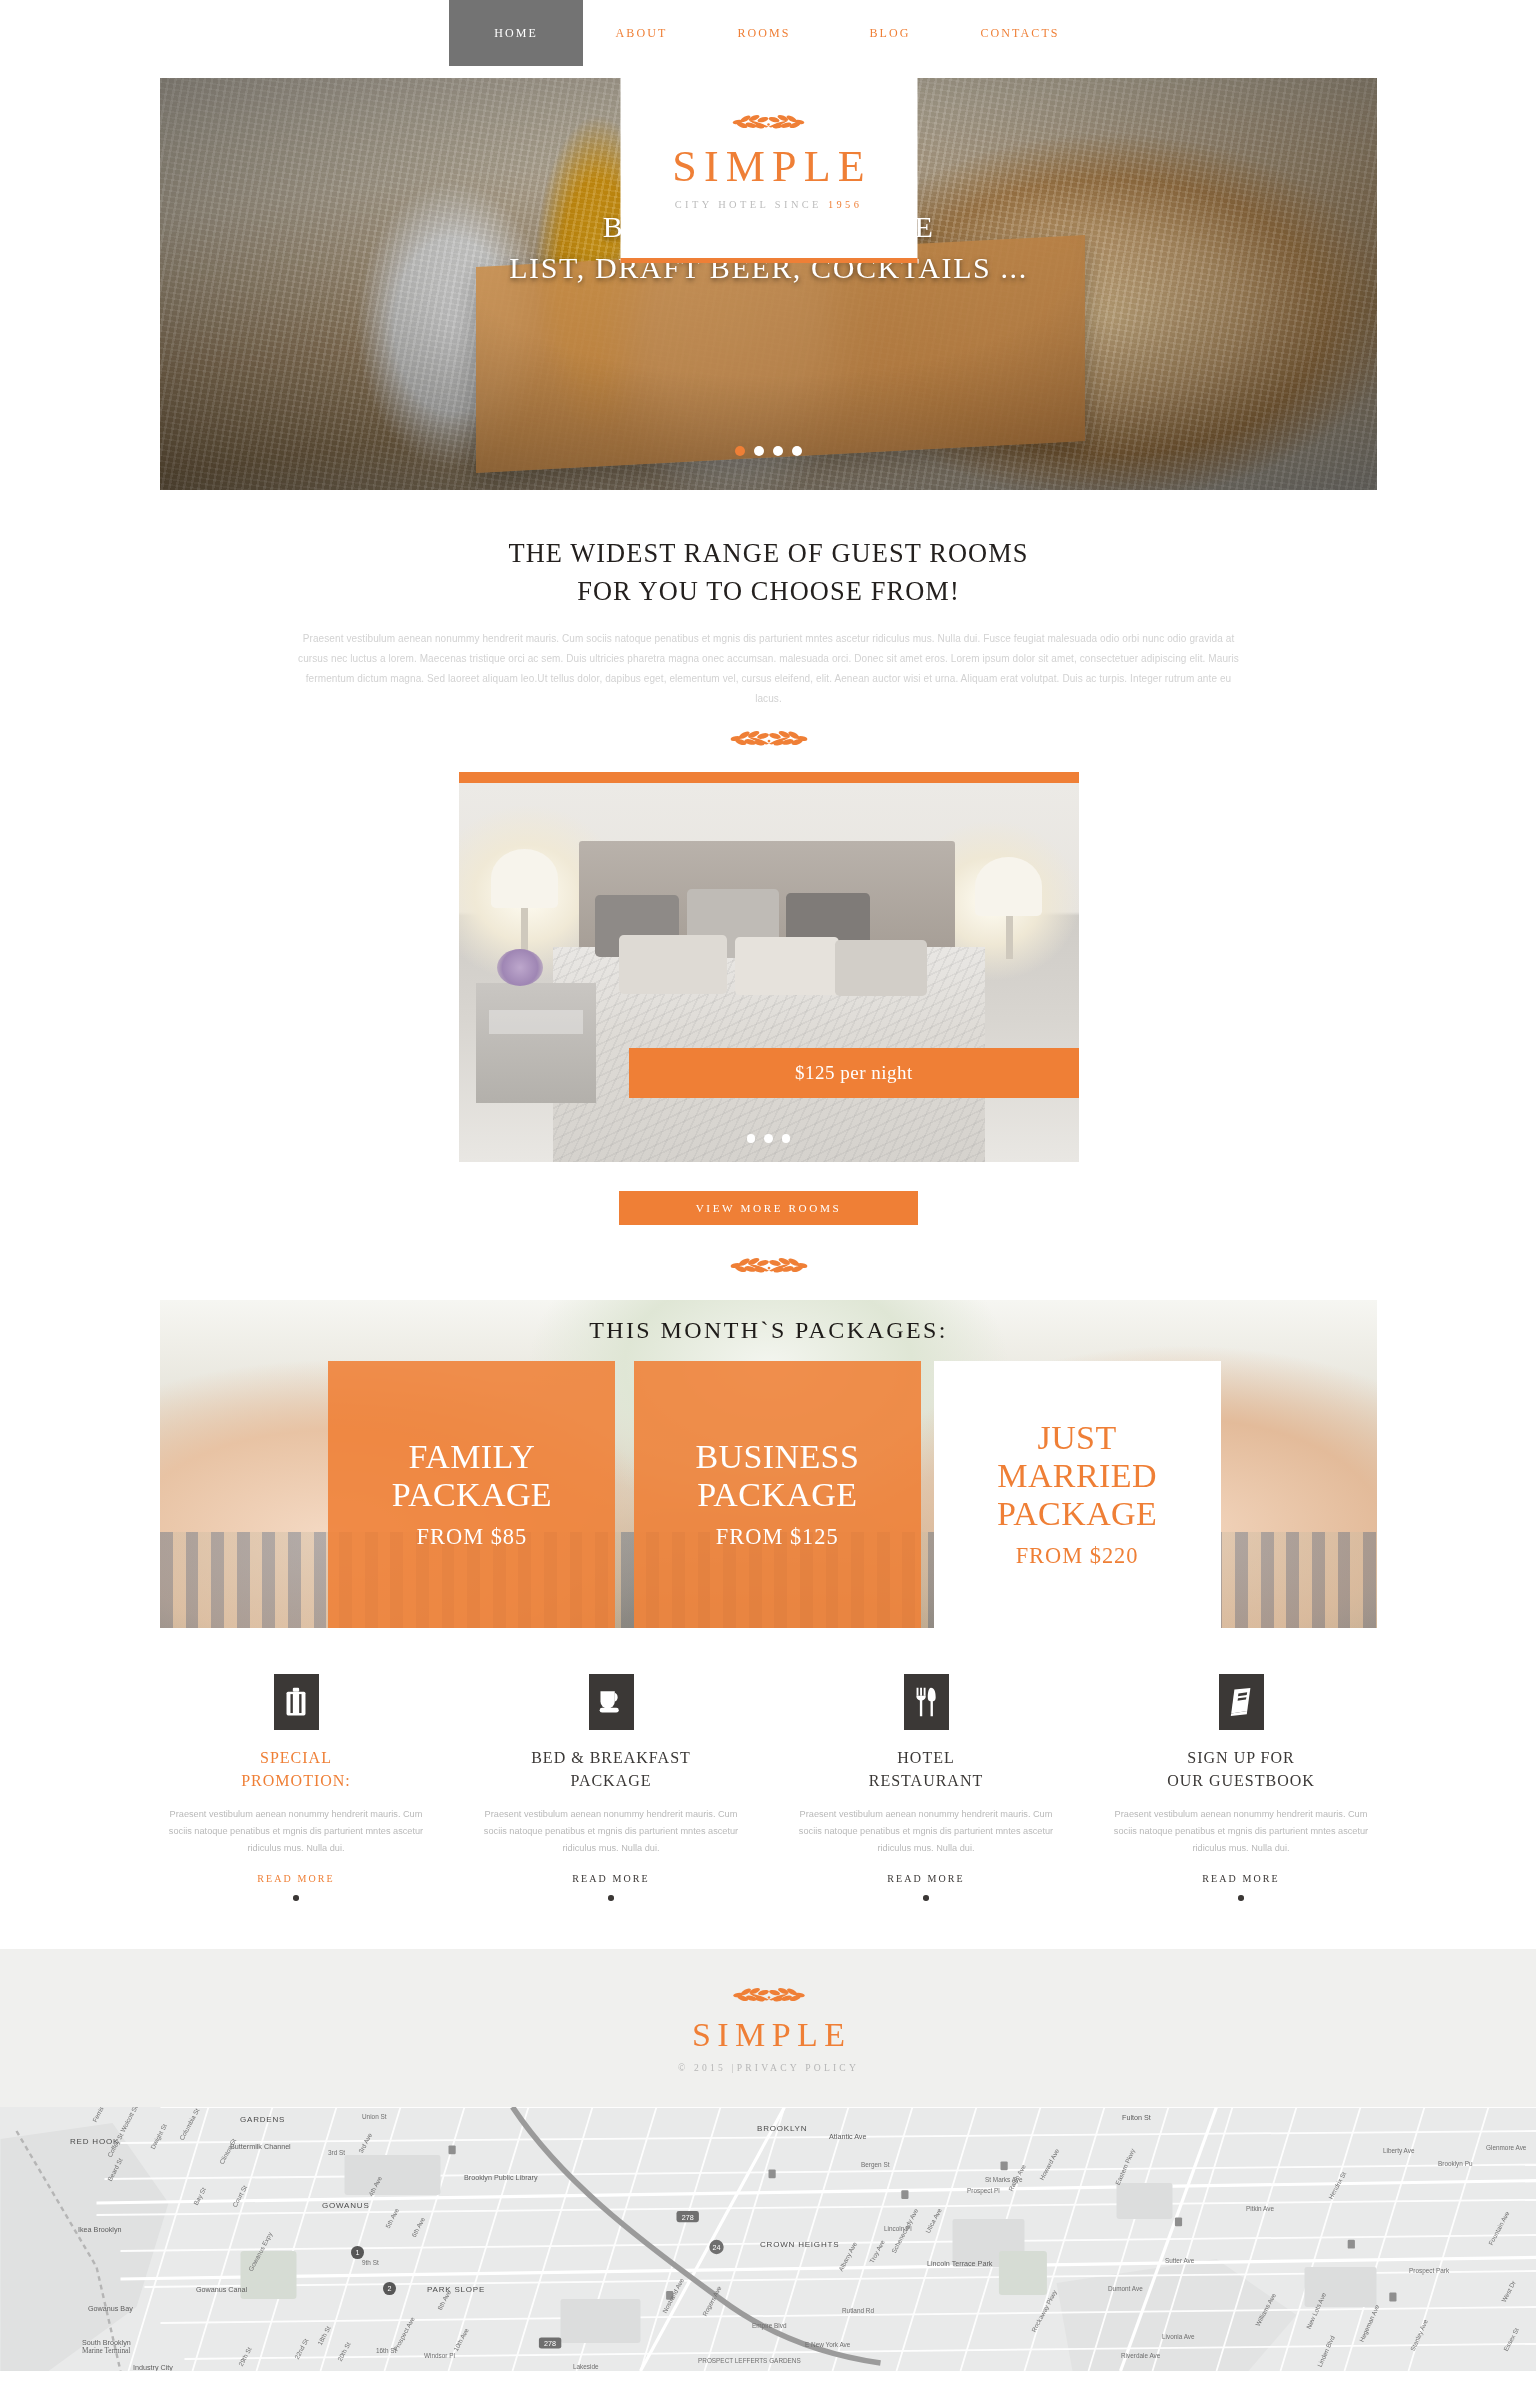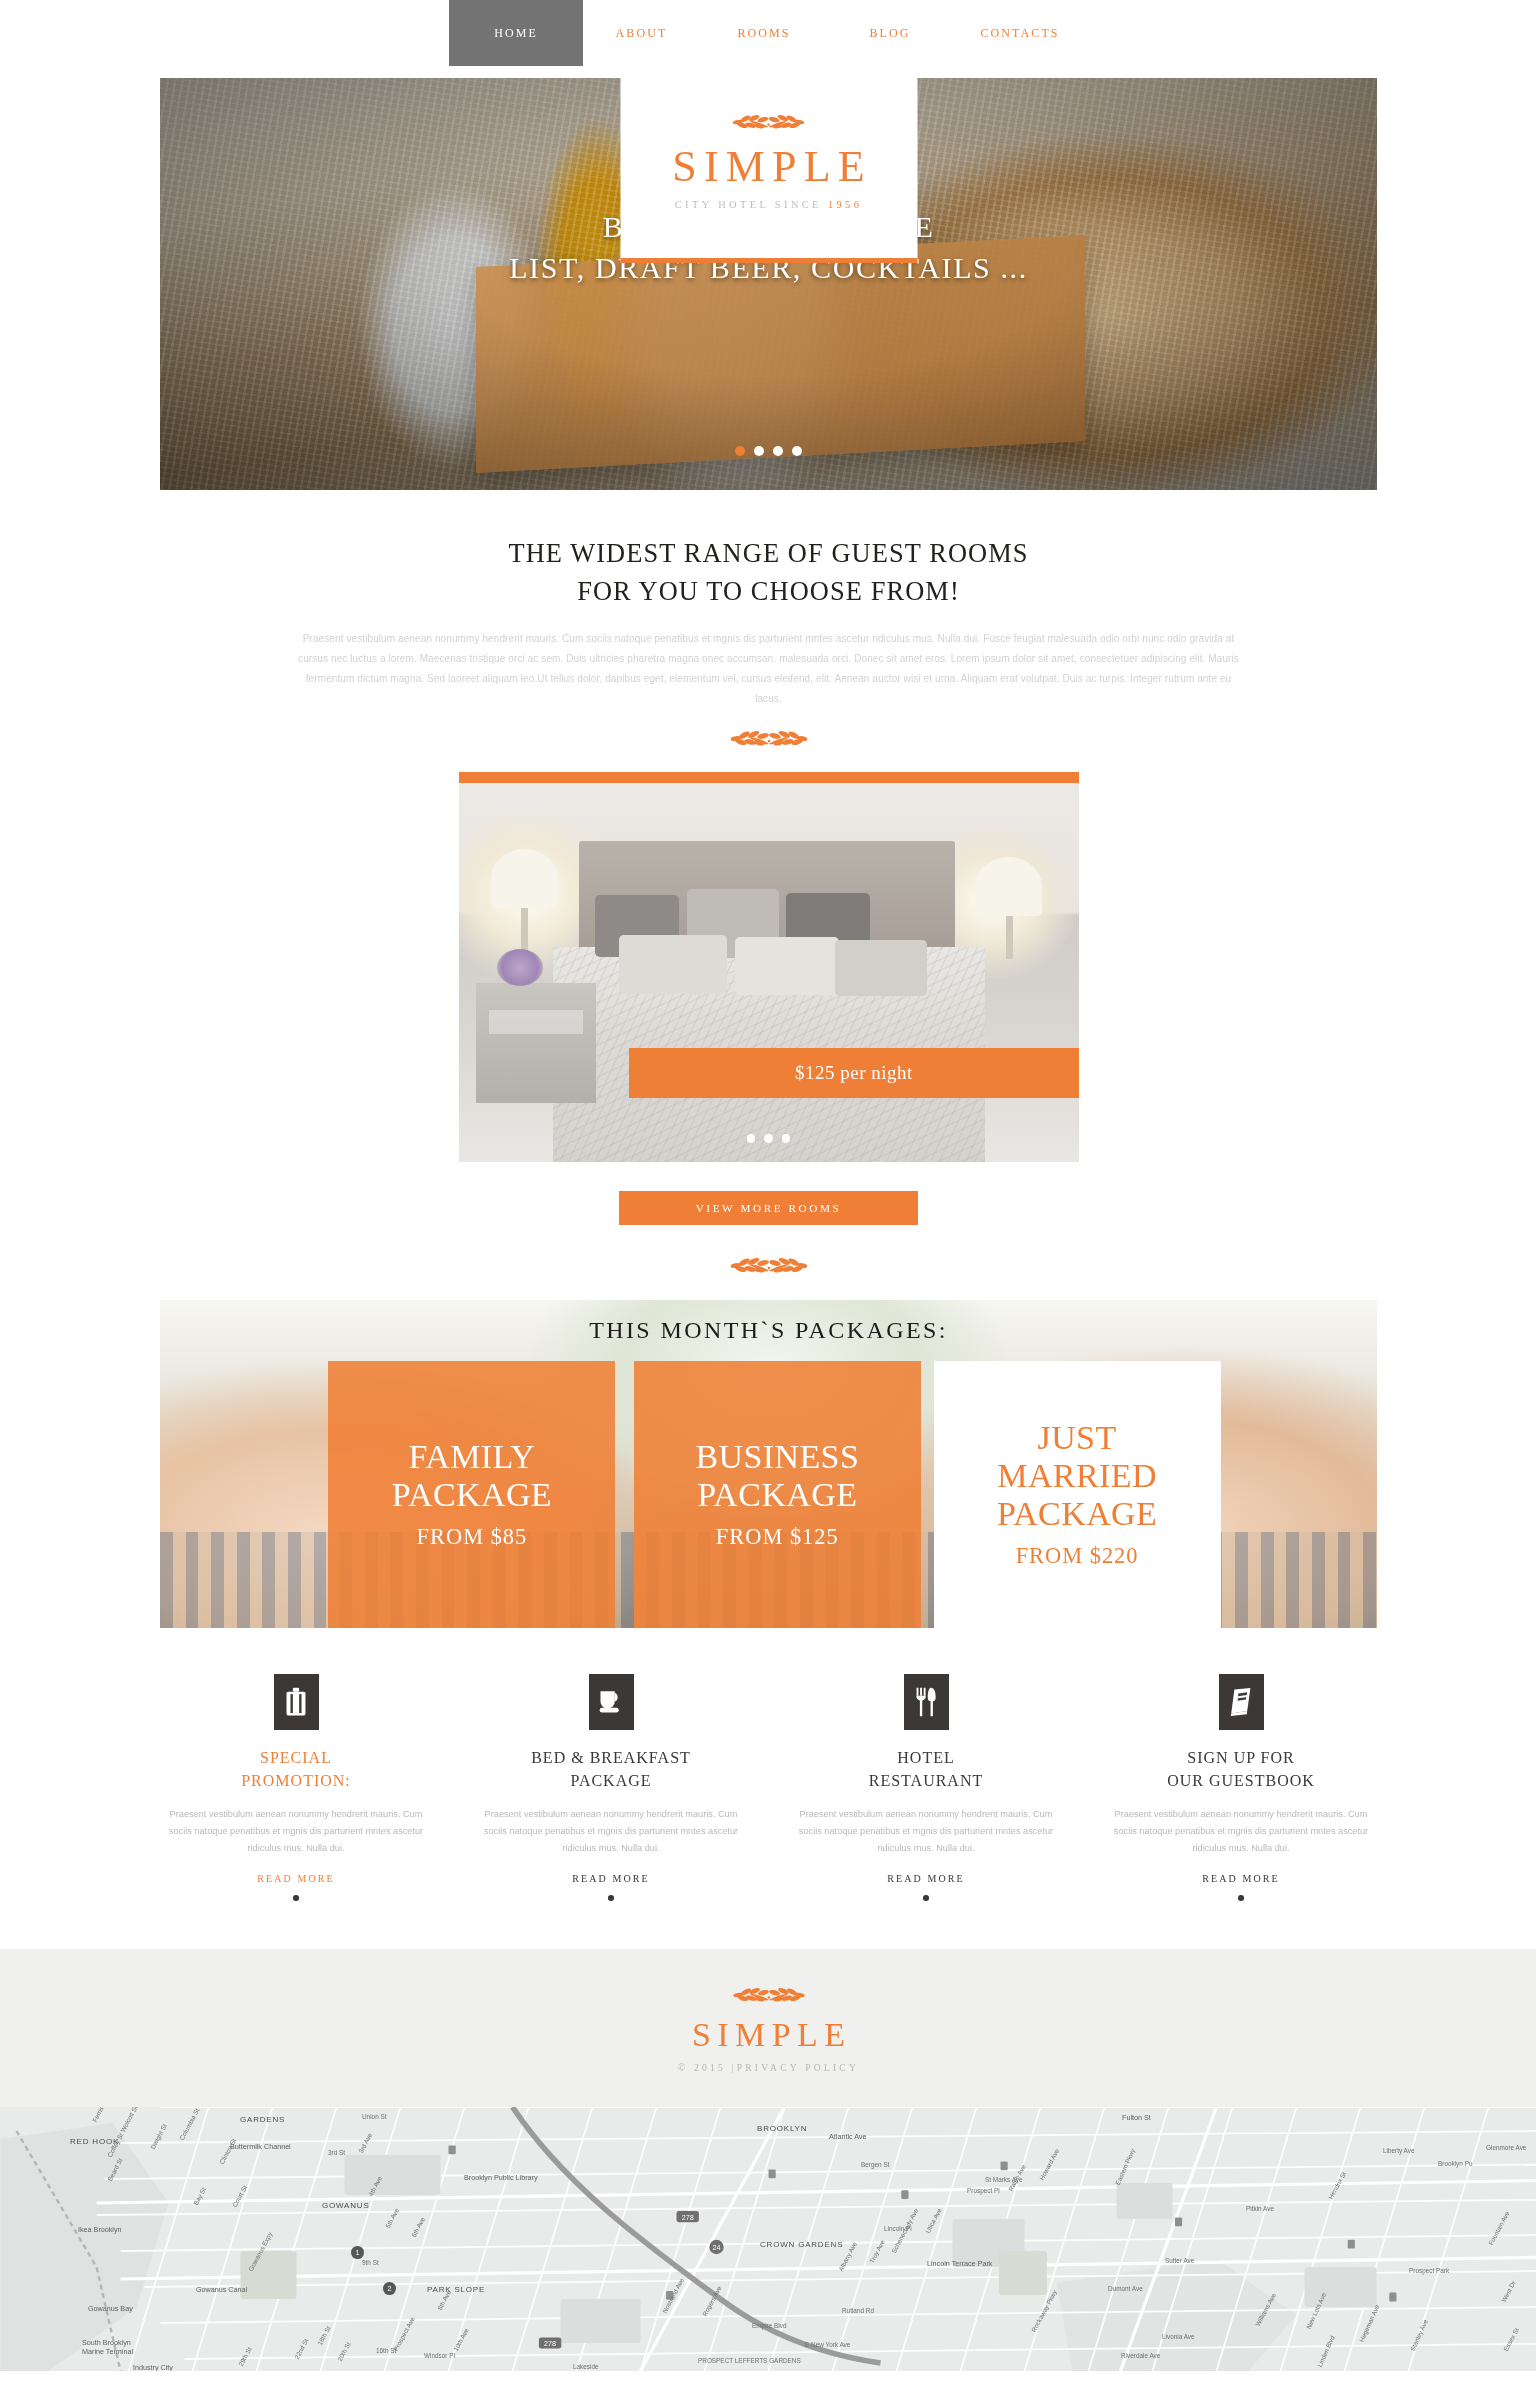--- a/index.html
+++ b/index.html
@@ -673,25 +673,25 @@
     <div class="mlabel big" style="left:240px; top:8px;">GARDENS</div>
     <div class="mlabel big" style="left:70px; top:30px;">RED HOOK</div>
     <div class="mlabel" style="left:230px; top:35px;">Buttermilk Channel</div>
     <div class="mlabel big" style="left:757px; top:17.6px;">BROOKLYN</div>
     <div class="mlabel big" style="left:322px; top:94px;">GOWANUS</div>
     <div class="mlabel big" style="left:427px; top:178px;">PARK SLOPE</div>
     <div class="mlabel" style="left:78px; top:118px;">Ikea Brooklyn</div>
     <div class="mlabel" style="left:196px; top:178px;">Gowanus Canal</div>
     <div class="mlabel" style="left:88px; top:197px;">Gowanus Bay</div>
     <div class="mlabel" style="left:82px; top:231px;">South Brooklyn</div>
-    <div class="mlabel" style="left:82px; top:240px;">Marine Terminal</div>
+    <div class="mlabel" style="left:82px; top:240px;font-family:Liberation Serif, serif;">Marine Terminal</div>
     <div class="mlabel" style="left:133px; top:256px;">Industry City</div>
     <div class="mlabel" style="left:464px; top:66px;">Brooklyn Public Library</div>
     <div class="mlabel" style="left:927px; top:152px;">Lincoln Terrace Park</div>
-    <div class="mlabel big" style="left:760px; top:133px;">CROWN GARDENS</div>
+    <div class="mlabel big" style="left:760px; top:133px;">CROWN HEIGHTS</div>
     <div class="mlabel sm" style="left:1409px; top:160px;">Prospect Park</div>
 
     <div class="mlabel sm vert" style="left:94px; top:11.2px;">Ferris St</div>
     <div class="mlabel sm vert" style="left:122px; top:21px;">Wolcott St</div>
     <div class="mlabel sm vert" style="left:109px; top:46px;">Coffey St</div>
     <div class="mlabel sm vert" style="left:152px; top:38px;">Dwight St</div>
     <div class="mlabel sm vert" style="left:109px; top:70px;">Beard St</div>
     <div class="mlabel sm vert" style="left:181px; top:29px;">Columbia St</div>
     <div class="mlabel sm vert" style="left:221px; top:53px;">Clinton St</div>
     <div class="mlabel sm vert" style="left:234px; top:96px;">Court St</div>

